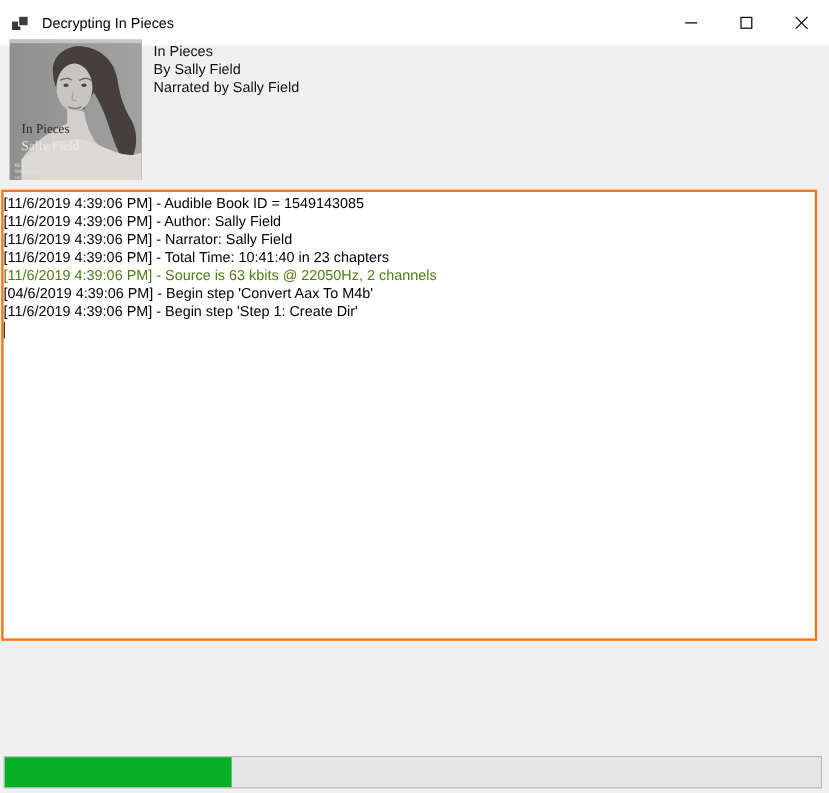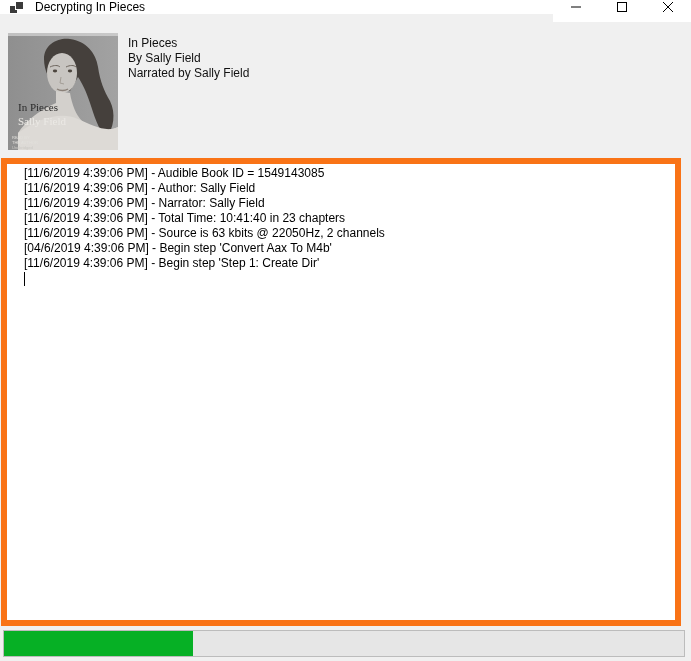--- a/index.html
+++ b/index.html
@@ -3,21 +3,21 @@
 <meta charset="utf-8">
 <style>
   html,body{margin:0;padding:0;background:#cfcfcf;}
   .window{
     position:relative;width:691px;height:661px;background:#f0f0f0;
     font-family:"Liberation Sans",sans-serif;overflow:hidden;
     outline:1px solid #b0b0b0;margin:0 auto;
   }
   
   .titlebar{
-    position:absolute;left:0;top:0;width:691px;height:14px;background:#ffffff;
+    position:absolute;left:0;top:0;width:691px;height:38px;background:#ffffff;
     display:flex;align-items:center;
   }
   .app-icon{width:16px;height:16px;margin-left:9px;flex:0 0 auto;}
   .title-text{
     margin-left:10px;font-size:12px;color:#000;white-space:nowrap;
     flex:1 1 auto;
   }
   .caption-buttons{display:flex;height:30px;flex:0 0 auto;}
   .caption-btn{
     width:46px;height:30px;display:flex;align-items:center;justify-content:center;
@@ -28,27 +28,27 @@
   .cover{
     position:absolute;left:8px;top:33px;width:110px;height:117px;overflow:hidden;
     background:#969696;
   }
   .cover svg{display:block;}
   .book-info{
     position:absolute;left:128px;top:36px;font-size:12px;line-height:15px;color:#111;
   }
   
   .logbox{
-    position:absolute;left:1px;top:158px;width:680px;height:468px;
-    background:#ffffff;border:6px solid #f97316;box-sizing:border-box;
-    padding:2px 17px;overflow:hidden;
+    position:absolute;left:1px;top:158px;width:680px;height:376px;
+    background:#ffffff;border:2px solid #f97316;box-sizing:border-box;
+    padding:2px 0;overflow:hidden;
     font-size:12px;line-height:15px;color:#000;
   }
   .log-line{white-space:nowrap;}
-  .log-line.red{color:#000000;}
+  .log-line.red{color:#4d7c0f;}
   .caret-line{height:15px;display:flex;align-items:center;}
   .caret{display:inline-block;width:1px;height:14px;background:#000;}
   
   .progressbar{
     position:absolute;left:3px;top:630px;width:682px;height:27px;
     border:1px solid #bcbcbc;background:#e6e6e6;box-sizing:border-box;
   }
   .progress-fill{height:100%;width:0;background:#06b025;}
 </style>
 </head>

